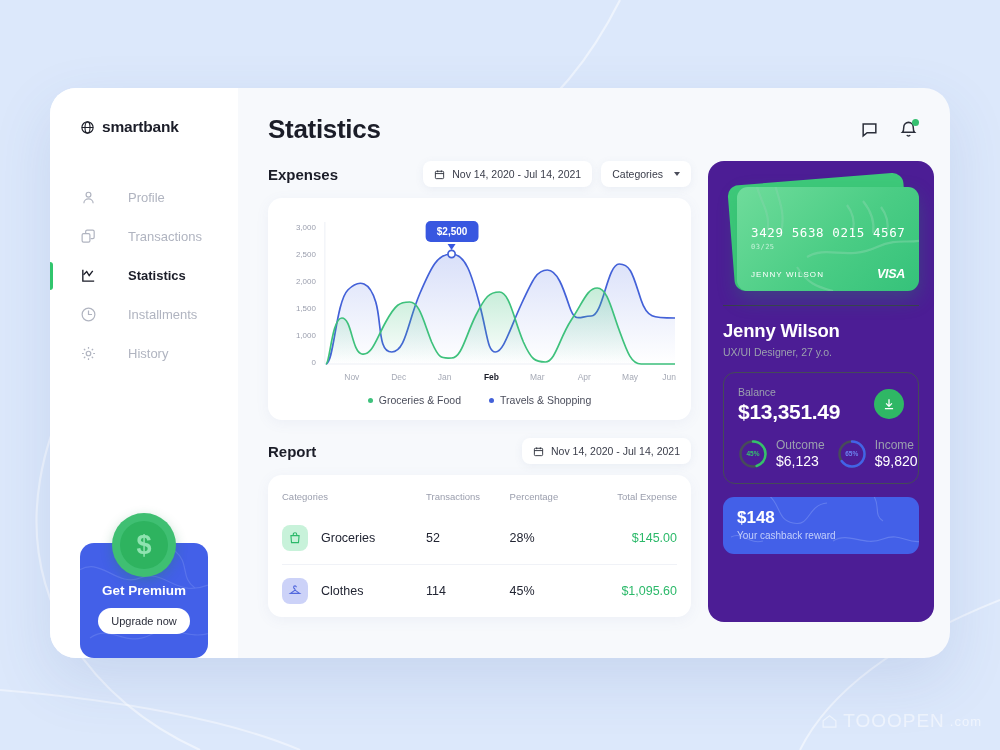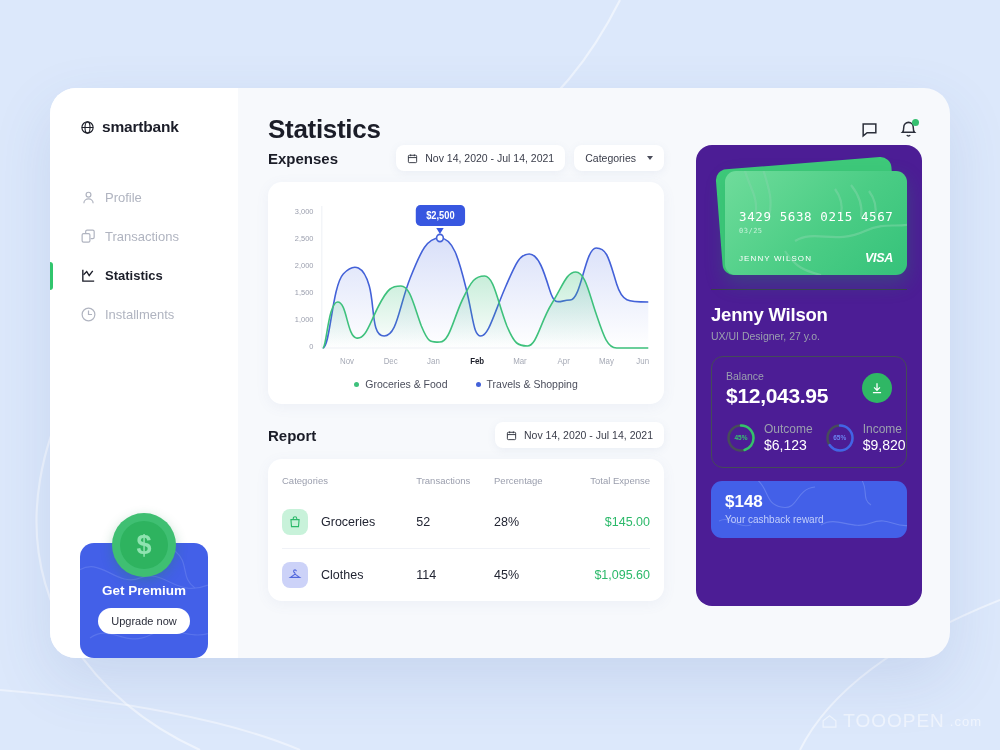--- a/index.html
+++ b/index.html
@@ -33,21 +33,21 @@
     padding:30px 0 0 0; position:relative; flex:none;
   }
   .logo { display:flex; align-items:center; gap:7px; padding:0 0 0 30px; }
   .logo-glyph { width:15px; height:15px; flex:none; }
   .logo-text {
     font-size:15.5px; font-weight:800; color:#1b1d28;
     letter-spacing:-.2px;
   }
   .nav { margin-top:42px; display:flex; flex-direction:column; }
   .nav-item {
-    display:flex; align-items:center; gap:8px;
+    display:flex; align-items:center; gap:31px;
     padding:11px 0 11px 30px; position:relative;
     font-size:13px; color:#b0b4c0; cursor:pointer;
   }
   .nav-item.active { color:#1b1d28; font-weight:700; }
   .nav-item.active::before {
     content:""; position:absolute; left:0; top:6px;
     width:3px; height:28px; background:#31c56d; border-radius:0 3px 3px 0;
   }
   .nav-ico { width:17px; height:17px; flex:none; display:block; }
 
@@ -86,21 +86,21 @@
   .main { flex:1; padding:26px 0 0 30px; min-width:0; position:relative; }
   .topbar { display:flex; align-items:center; justify-content:space-between; padding-right:32px; }
   .page-title { font-size:26px; font-weight:800; color:#1b1d28; letter-spacing:-.3px; }
   .top-icons { display:flex; gap:20px; align-items:center; }
   .top-ico { width:19px; height:19px; cursor:pointer; position:relative; display:block; }
   .bell-dot {
     position:absolute; right:-1px; top:-1px; width:7px; height:7px;
     background:#35c06f; border-radius:50%;
   }
 
-  .content { display:flex; gap:32px; padding-right:28px; }
+  .content { display:flex; gap:17px; margin-top:16px; padding-right:16px; }
   .col-left { flex:1; min-width:0; }
   .col-right { width:226px; flex:none; }
 
   .sec-head { display:flex; align-items:center; justify-content:space-between; margin-bottom:11px; }
   .sec-title { font-size:15px; font-weight:800; color:#1b1d28; }
   .pill-group { display:flex; gap:9px; }
   .pill {
     background:#fff; border-radius:8px; padding:7px 11px;
     font-size:10.5px; color:#3a3d4a; display:flex; align-items:center; gap:7px;
     box-shadow:0 2px 8px rgba(100,120,170,.09); cursor:pointer; white-space:nowrap;justify-content:center;
@@ -263,20 +263,27 @@
             <path d="M5 11l4.5-4.5L13 12l5-6.5"></path>
         </svg>
         <span>Statistics</span>
       </div>
       <div class="nav-item">
         <svg class="nav-ico" viewBox="0 0 24 24" fill="none" stroke="#b0b4c0" stroke-width="1.7">
           <circle cx="12" cy="12" r="9"></circle>
             <path d="M12 6.5V12h5"></path>
         </svg>
         <span>Installments</span>
+      </div>
+      <div class="nav-item">
+        <svg class="nav-ico" viewBox="0 0 24 24" fill="none" stroke="#b0b4c0" stroke-width="1.7">
+          <circle cx="12" cy="12" r="3.2"></circle>
+          <path d="M12 2.8v2.6M12 18.6v2.6M21.2 12h-2.6M5.4 12H2.8M18.5 5.5l-1.9 1.9M7.4 16.6l-1.9 1.9M18.5 18.5l-1.9-1.9M7.4 7.4L5.5 5.5"></path>
+        </svg>
+        <span>History</span>
       </div>
     </nav>
 
     <div class="premium-wrap">
       <div class="coin">
         <div class="coin-inner">$</div>
       </div>
       <div class="premium">
         <svg class="premium-blobs" viewBox="0 0 128 115" fill="none" stroke="#7b92f2" stroke-width="1.2">
           <path d="M-5,30 C20,10 35,45 60,35 C85,25 95,55 128,42"></path>
@@ -487,21 +494,21 @@
             </div>
           </div>
 
           <div class="divider"></div>
 
           <div class="person-name">Jenny Wilson</div>
           <div class="person-role">UX/UI Designer, 27 y.o.</div>
 
           <div class="balance-card">
             <div class="bal-label">Balance</div>
-            <div class="bal-amount">$12,043.95</div>
+            <div class="bal-amount">$13,351.49</div>
             <div class="dl-btn">
               <svg width="14" height="14" viewBox="0 0 24 24" fill="none" stroke="#ffffff" stroke-width="2.2">
                 <path d="M12 4v11M7 11l5 5 5-5M5 20h14"></path>
               </svg>
             </div>
 
             <div class="stats-row">
               <div class="stat">
                 <div class="ring-wrap">
                   <svg width="30" height="30" viewBox="0 0 36 36">

